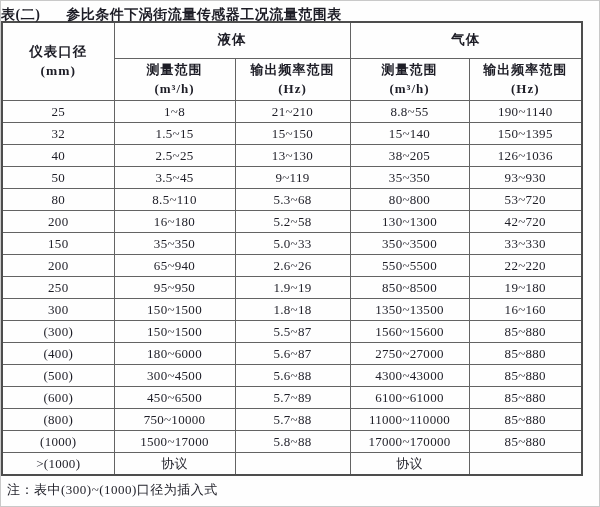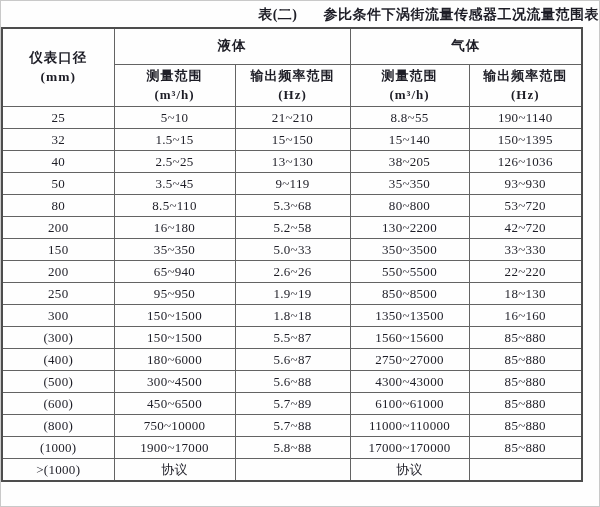--- a/index.html
+++ b/index.html
@@ -9,25 +9,25 @@
     color: #1d1d26;
   }
   .page {
     width: 600px;
     height: 507px;
     border: 1px solid #c9c9c9;
     background: #fefefe;
     overflow: hidden;
   }
   .title {
-    text-align: right;
+    text-align: left;
     font-size: 14px;
     font-weight: bold;
     padding-top: 5px;
-    height: 26px;
+    height: 20px;
     letter-spacing: 0.5px;
   }
   .title .title-main { margin-left: 26px; }
   table.flow-table {
     width: 580px;
     margin-left: 0;
     border-collapse: collapse;
     table-layout: fixed;
     border: 2px solid #4d4d4d;
     padding-left: 28px;
@@ -94,21 +94,21 @@
         </th>
         <th>
           <div class="hdr-line">输出频率范围</div>
           <div class="hdr-line">(Hz)</div>
         </th>
       </tr>
     </thead>
     <tbody id="table-body">
         <tr>
           <td>25</td>
-          <td>5~10</td>
+          <td>1~8</td>
           <td>21~210</td>
           <td>8.8~55</td>
           <td>190~1140</td>
         </tr>
         <tr>
           <td>32</td>
           <td>1.5~15</td>
           <td>15~150</td>
           <td>15~140</td>
           <td>150~1395</td>
@@ -131,21 +131,21 @@
           <td>80</td>
           <td>8.5~110</td>
           <td>5.3~68</td>
           <td>80~800</td>
           <td>53~720</td>
         </tr>
         <tr>
           <td>200</td>
           <td>16~180</td>
           <td>5.2~58</td>
-          <td>130~2200</td>
+          <td>130~1300</td>
           <td>42~720</td>
         </tr>
         <tr>
           <td>150</td>
           <td>35~350</td>
           <td>5.0~33</td>
           <td>350~3500</td>
           <td>33~330</td>
         </tr>
         <tr>
@@ -153,21 +153,21 @@
           <td>65~940</td>
           <td>2.6~26</td>
           <td>550~5500</td>
           <td>22~220</td>
         </tr>
         <tr>
           <td>250</td>
           <td>95~950</td>
           <td>1.9~19</td>
           <td>850~8500</td>
-          <td>18~130</td>
+          <td>19~180</td>
         </tr>
         <tr>
           <td>300</td>
           <td>150~1500</td>
           <td>1.8~18</td>
           <td>1350~13500</td>
           <td>16~160</td>
         </tr>
         <tr>
           <td>(300)</td>
@@ -199,29 +199,32 @@
         </tr>
         <tr>
           <td>(800)</td>
           <td>750~10000</td>
           <td>5.7~88</td>
           <td>11000~110000</td>
           <td>85~880</td>
         </tr>
         <tr>
           <td>(1000)</td>
-          <td>1900~17000</td>
+          <td>1500~17000</td>
           <td>5.8~88</td>
           <td>17000~170000</td>
           <td>85~880</td>
         </tr>
         <tr>
           <td>&gt;(1000)</td>
           <td>协议</td>
           <td></td>
           <td>协议</td>
           <td></td>
         </tr>
       </tbody>
   </table>
 
+  <div class="note">
+    <span>注：</span><span>表中(300)~(1000)口径为插入式</span>
+  </div>
 
 </div>
 
 </body></html>

